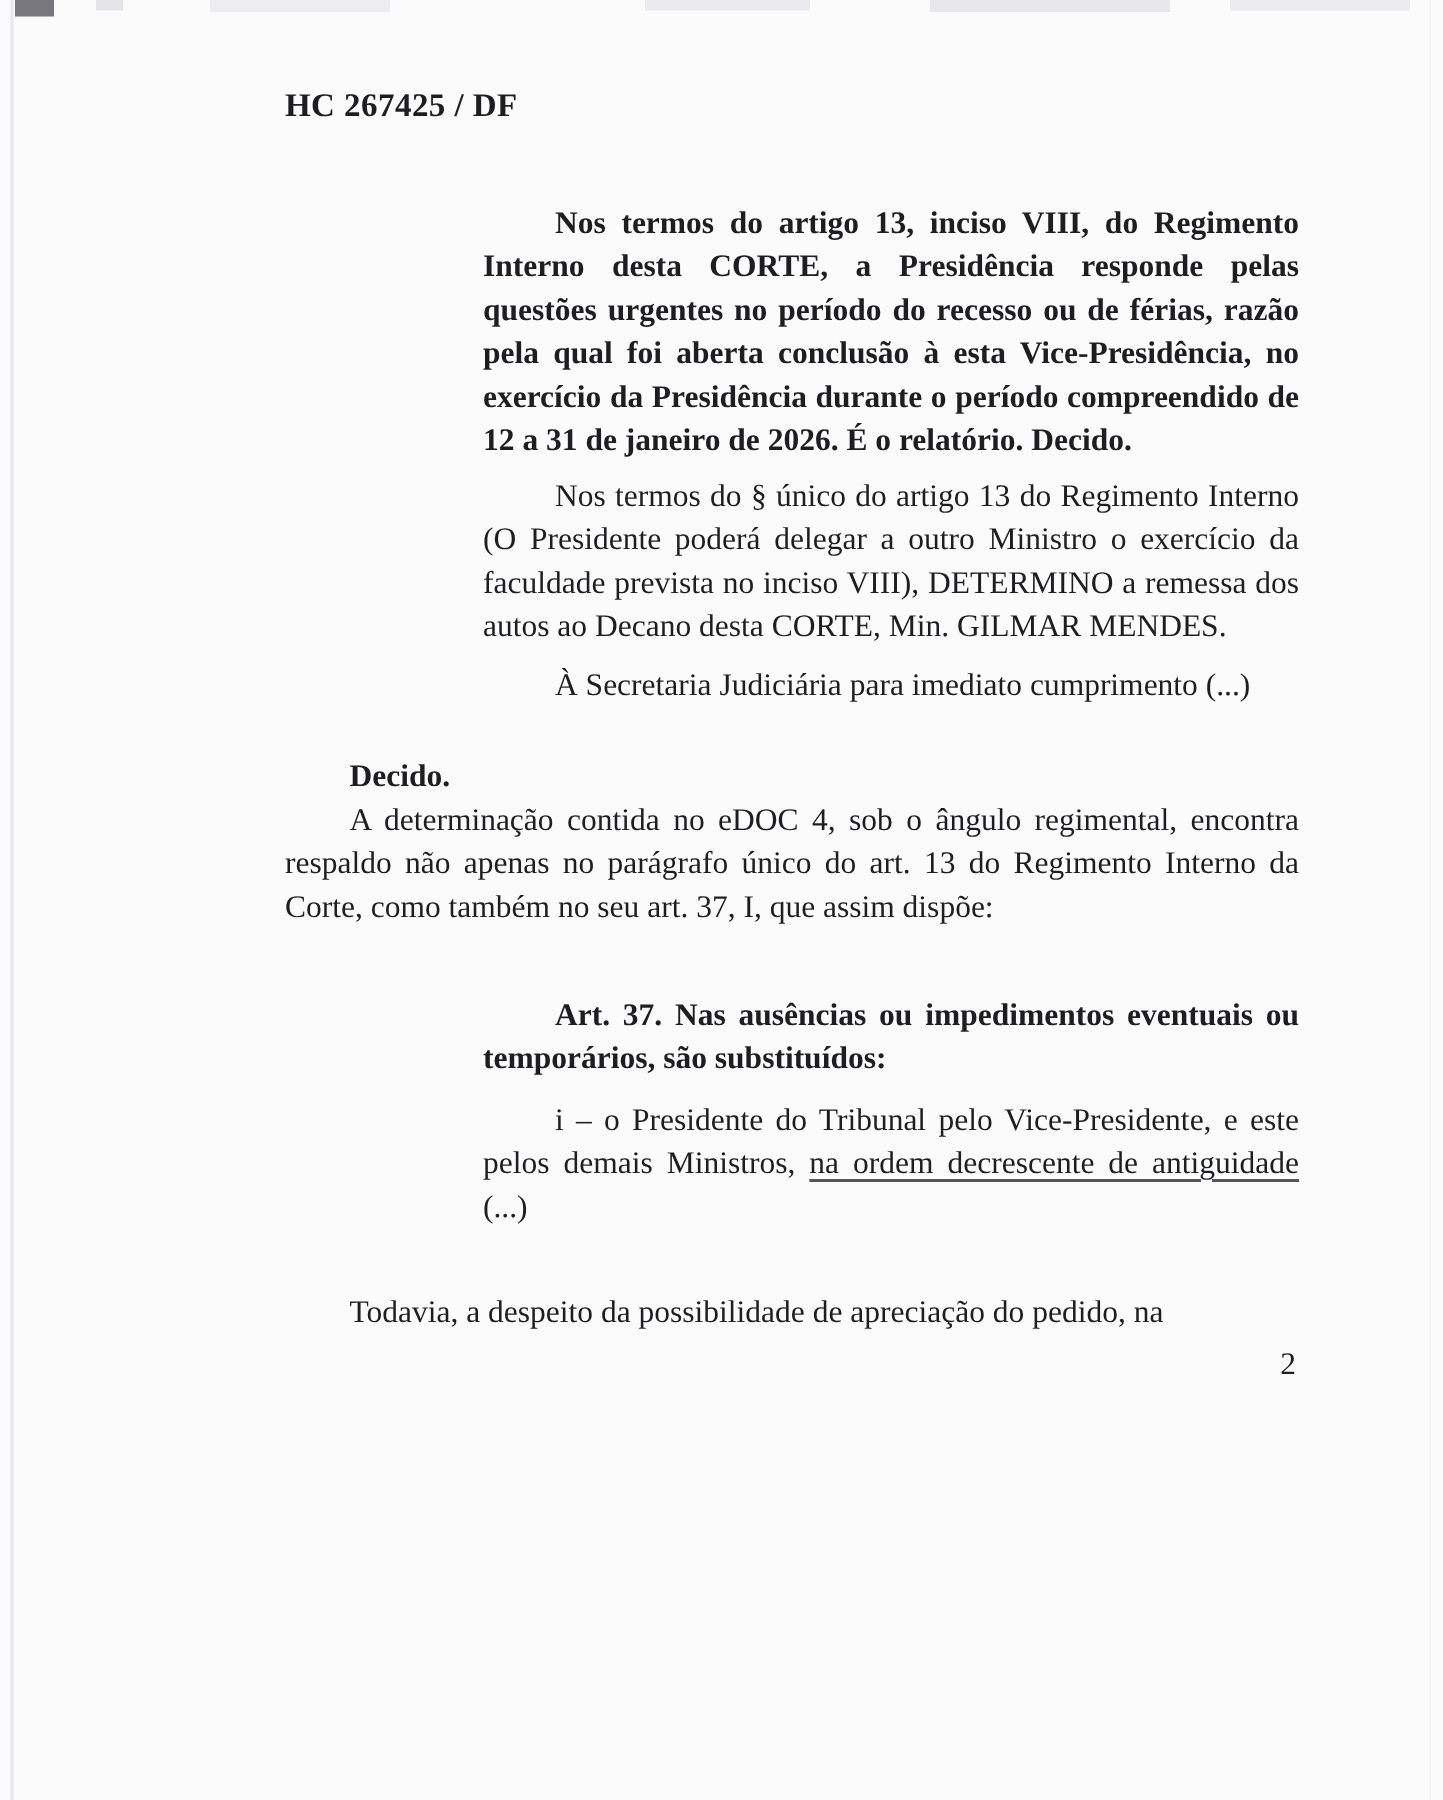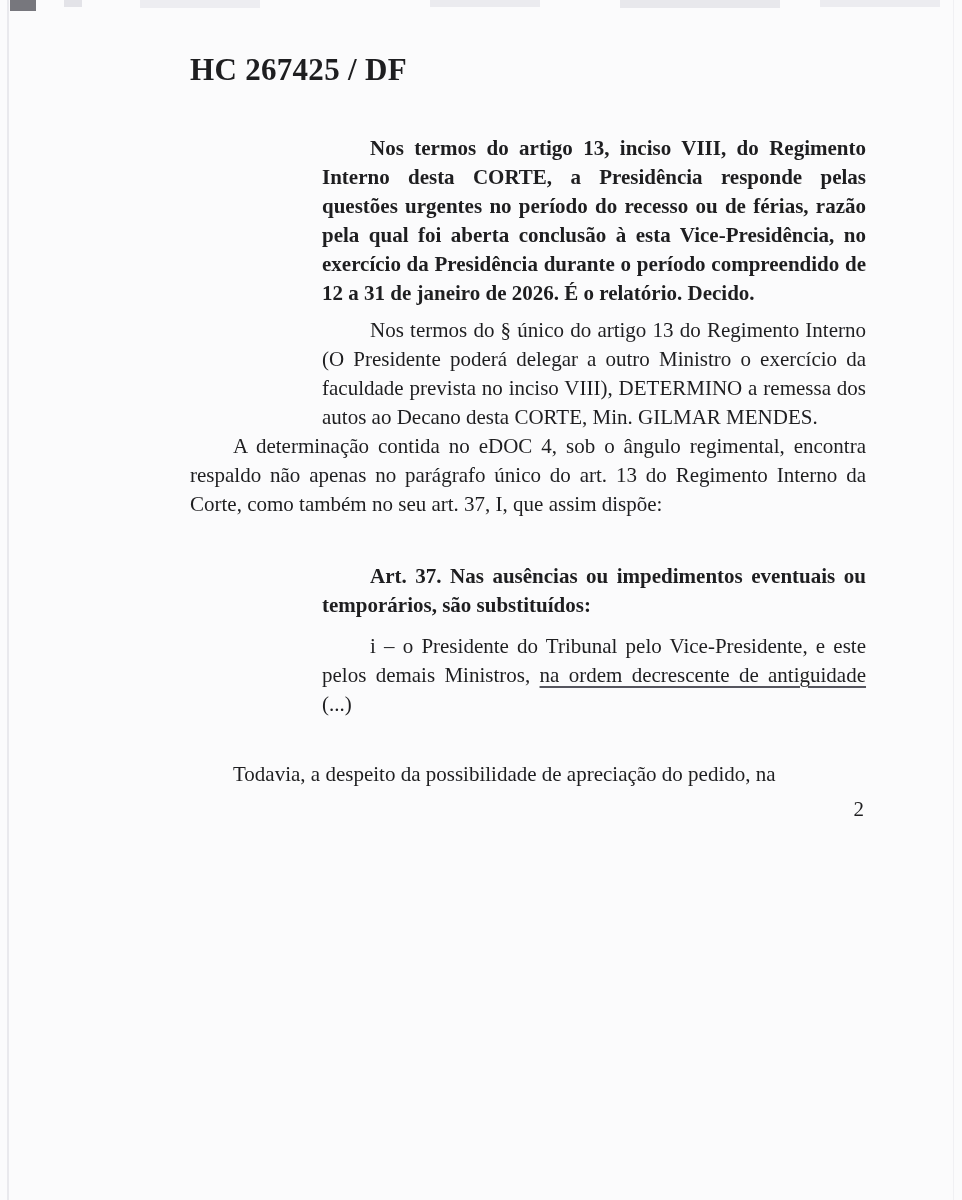--- a/index.html
+++ b/index.html
@@ -36,21 +36,21 @@
   .doc {
     position: absolute;
     left: 190px;
     top: 56px;
     width: 676px;
     font-size: 21px;
     line-height: 29px;
   }
   .case-header {
     font-weight: bold;
-    font-size: 31px;
+    font-size: 22px;
     line-height: 28px;
     letter-spacing: 0.3px;
   }
   p { margin: 0; text-align: justify; }
   .q {
     margin-left: 132px;   
     text-indent: 48px;    
   }
   .b { text-indent: 43px; }   
   .h {
@@ -96,22 +96,24 @@
 
 <div class="doc">
 
   <div class="case-header">HC 267425 / DF</div>
 
   <p class="q mq1">Nos termos do artigo 13, inciso VIII, do Regimento Interno desta CORTE, a Presidência responde pelas questões urgentes no período do recesso ou de férias, razão pela qual foi aberta conclusão à esta Vice-Presidência, no exercício da Presidência durante o período compreendido de 12 a 31 de janeiro de 2026. É o relatório. Decido.</p>
 
 
   <p class="q mq3">Nos termos do § único do artigo 13 do Regimento Interno (O Presidente poderá delegar a outro Ministro o exercício da faculdade prevista no inciso VIII), DETERMINO a remessa dos autos ao Decano desta CORTE, Min. GILMAR MENDES.</p>
 
+  <p class="q mq4">À Secretaria Judiciária para imediato cumprimento (...)</p>
 
 
+  <p class="h mh6">Decido.</p>
 
   <p class="b mb7">A determinação contida no eDOC 4, sob o ângulo regimental, encontra respaldo não apenas no parágrafo único do art. 13 do Regimento Interno da Corte, como também no seu art. 37, I, que assim dispõe:</p>
 
   <p class="q mq8">Art. 37. Nas ausências ou impedimentos eventuais ou temporários, são substituídos:</p>
 
   <p class="q mq9"><span>i – o Presidente do Tribunal pelo Vice-Presidente, e este pelos demais Ministros, </span><span class="u">na ordem decrescente de antiguidade</span><span> (...)</span></p>
 
   <p class="b mb10">Todavia, a despeito da possibilidade de apreciação do pedido, na</p>
 
   <p class="page-number">2</p>

